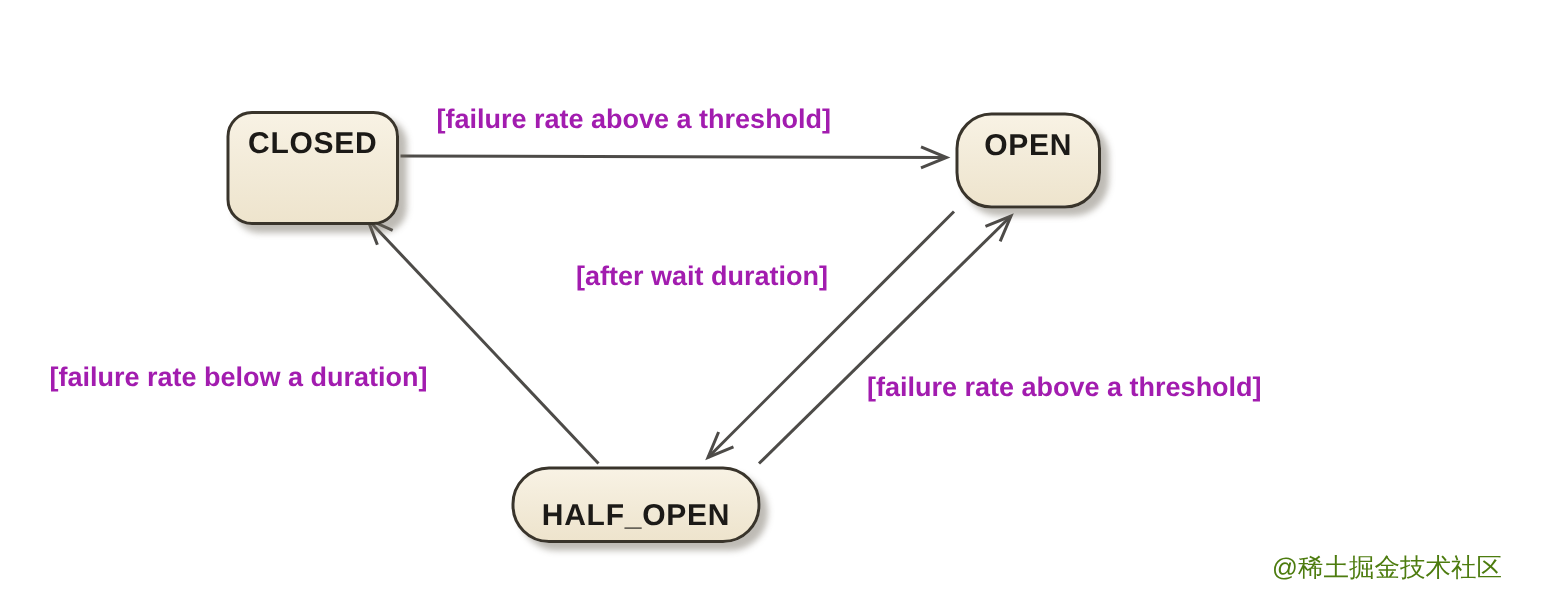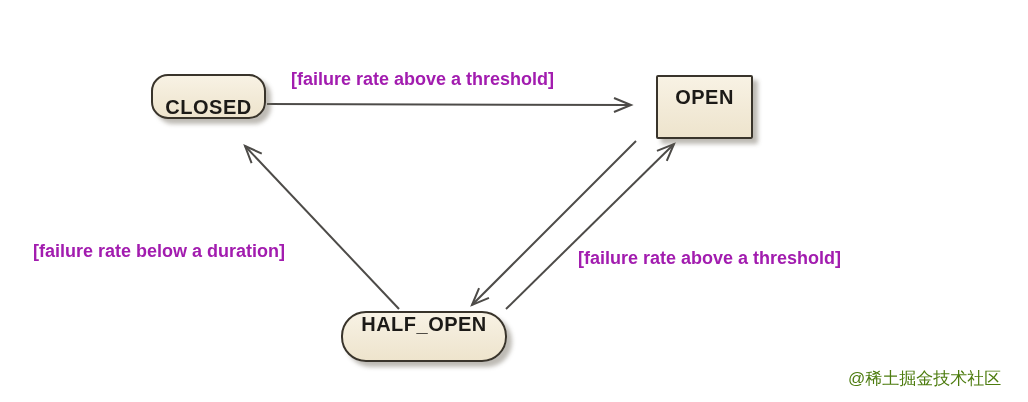--- a/index.html
+++ b/index.html
@@ -32,40 +32,39 @@
     color: #1c1a17;
     font-weight: 700;
     font-size: 20px;
     letter-spacing: 0.5px;
     text-align: center;
   }
   .state-closed {
     left: 151px;
     top: 74px;
     width: 115px;
-    height: 45px;
+    height: 76px;
     border-radius: 17px;
-    padding-top: 20px;
+    padding-top: 9px;
   }
   .state-open {
     left: 637px;
     top: 75px;
     width: 97px;
     height: 64px;
-    border-radius: 2px;
+    border-radius: 24px;
     padding-top: 9px;
-    margin-left: 19px;
   }
   .state-half-open {
     left: 341px;
     top: 311px;
     width: 166px;
     height: 51px;
     border-radius: 25px;
-    padding-top: 0;
+    padding-top: 20px;
   }
   .edge-label {
     position: absolute;
     color: #a21caf;
     font-weight: 700;
     font-size: 18px;
     white-space: nowrap;
   }
   .label-closed-open   { left: 291px; top: 69px; }
   .label-after-wait    { left: 384px; top: 174px; }
@@ -104,20 +103,21 @@
   <div class="state state-open">
     <span>OPEN</span>
   </div>
 
   <div class="state state-half-open">
     <span>HALF_OPEN</span>
   </div>
 
   <div class="edge-label label-closed-open">[failure rate above a threshold]</div>
 
+  <div class="edge-label label-after-wait">[after wait duration]</div>
 
   <div class="edge-label label-half-open-open">[failure rate above a threshold]</div>
 
   <div class="edge-label label-half-closed">[failure rate below a duration]</div>
 
   <div class="watermark">@稀土掘金技术社区</div>
 
 </div>
 
 </body></html>

